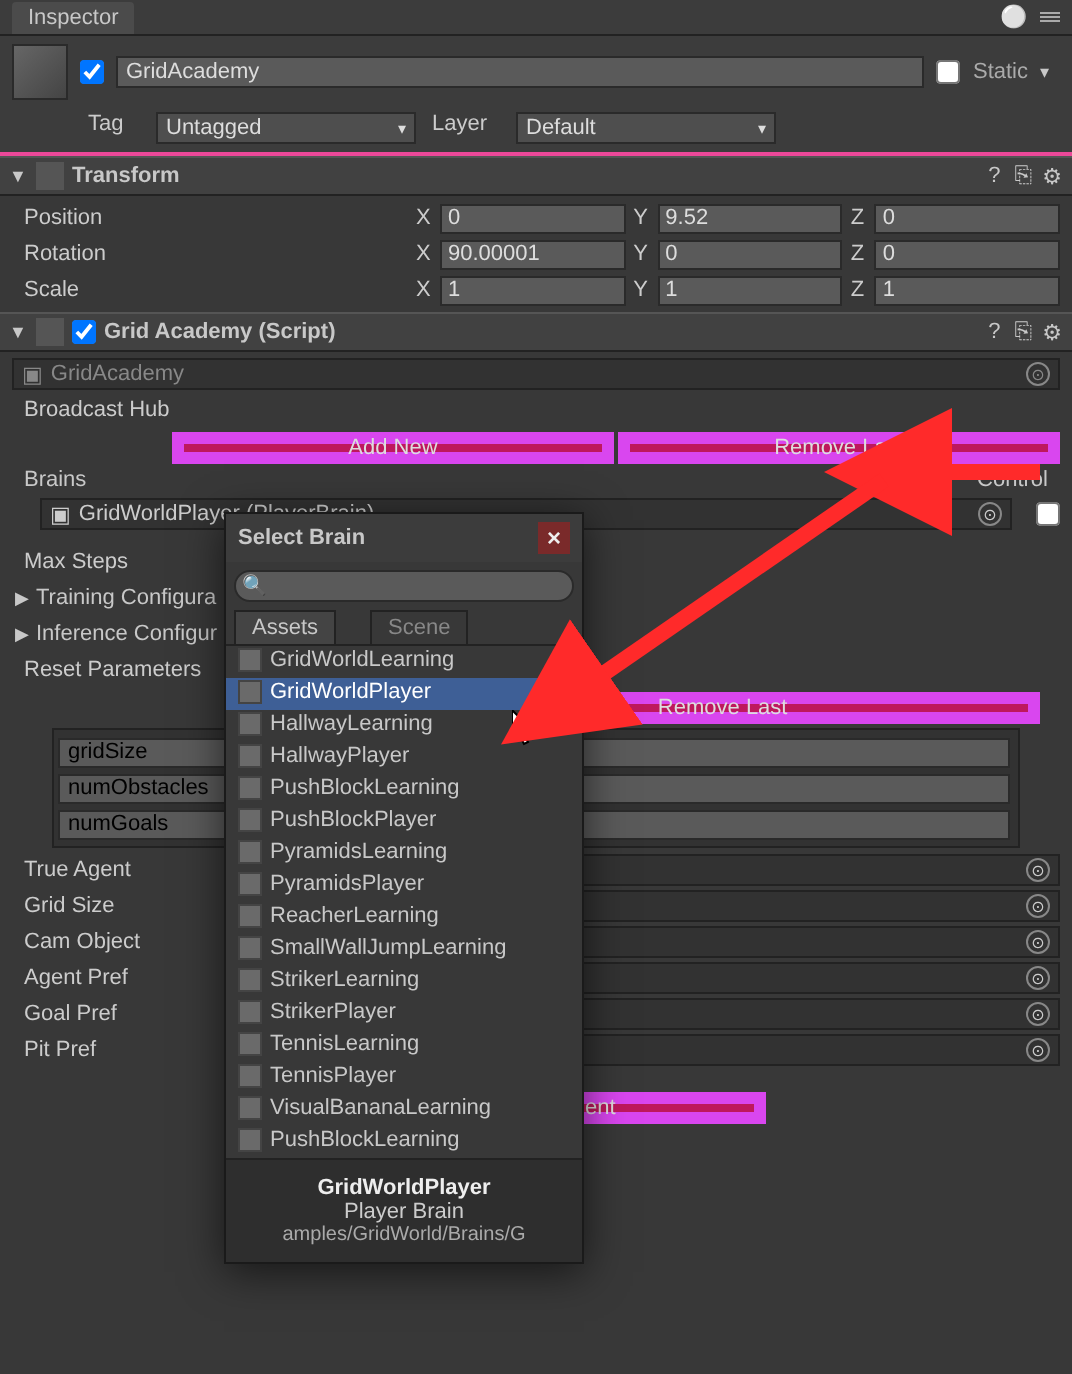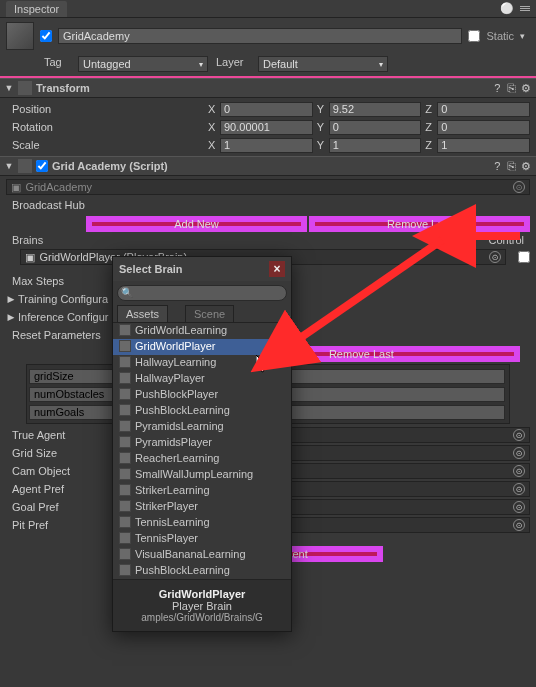--- a/index.html
+++ b/index.html
@@ -334,25 +334,25 @@
       <div class="brain-row">
         <div class="brain-row-icon"></div>
         <span>HallwayLearning</span>
       </div>
       <div class="brain-row">
         <div class="brain-row-icon"></div>
         <span>HallwayPlayer</span>
       </div>
       <div class="brain-row">
         <div class="brain-row-icon"></div>
+        <span>PushBlockLearning</span>
+      </div>
+      <div class="brain-row">
+        <div class="brain-row-icon"></div>
         <span>PushBlockPlayer</span>
-      </div>
-      <div class="brain-row">
-        <div class="brain-row-icon"></div>
-        <span>PushBlockLearning</span>
       </div>
       <div class="brain-row">
         <div class="brain-row-icon"></div>
         <span>PyramidsLearning</span>
       </div>
       <div class="brain-row">
         <div class="brain-row-icon"></div>
         <span>PyramidsPlayer</span>
       </div>
       <div class="brain-row">

